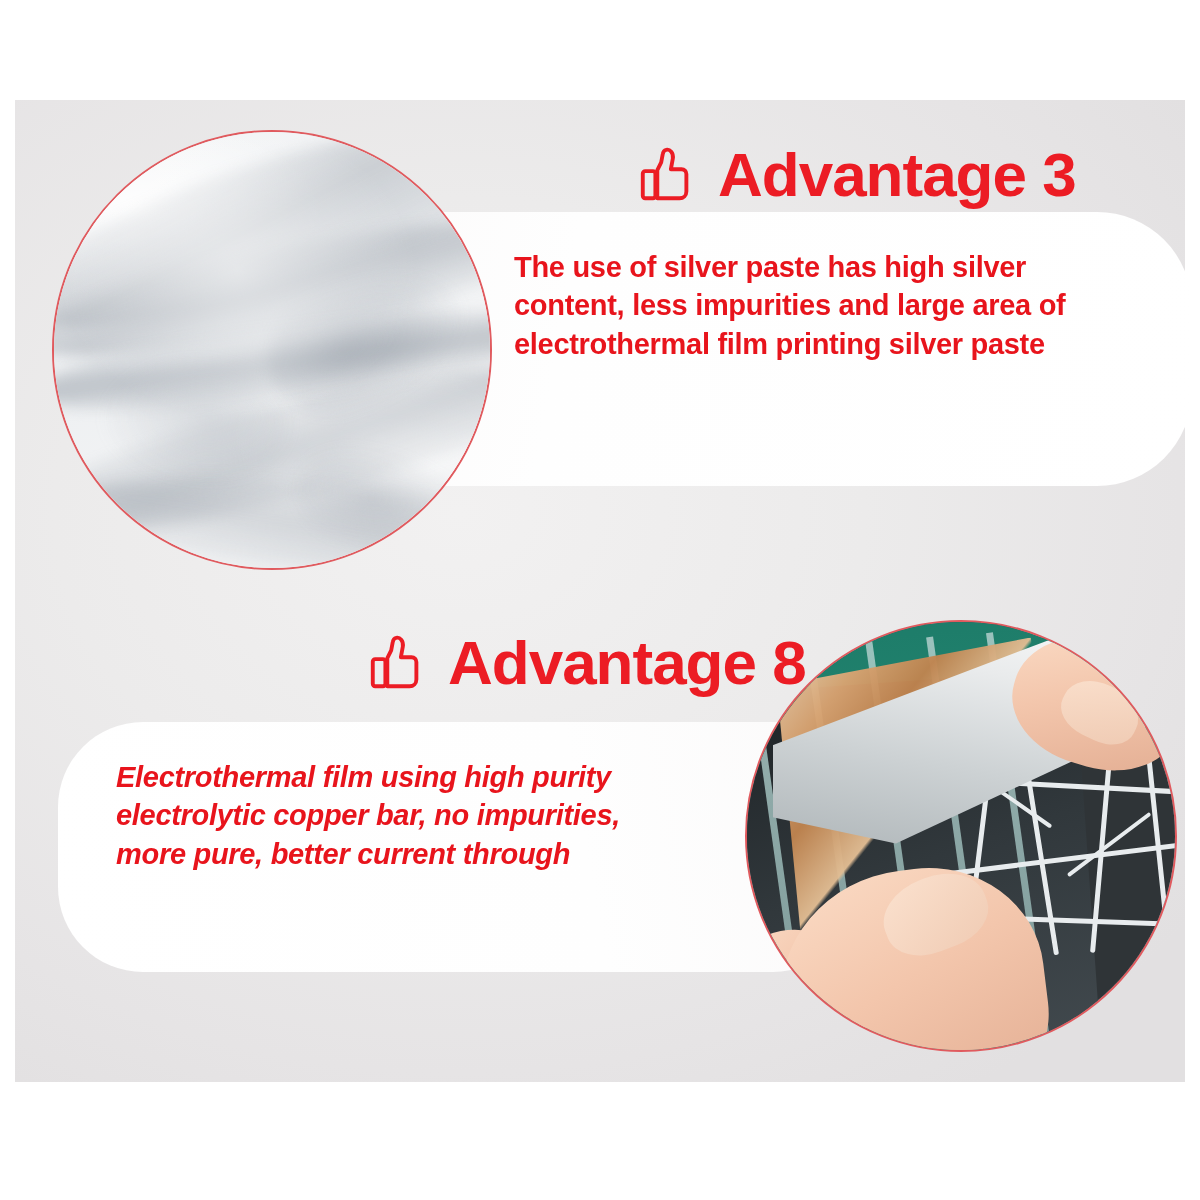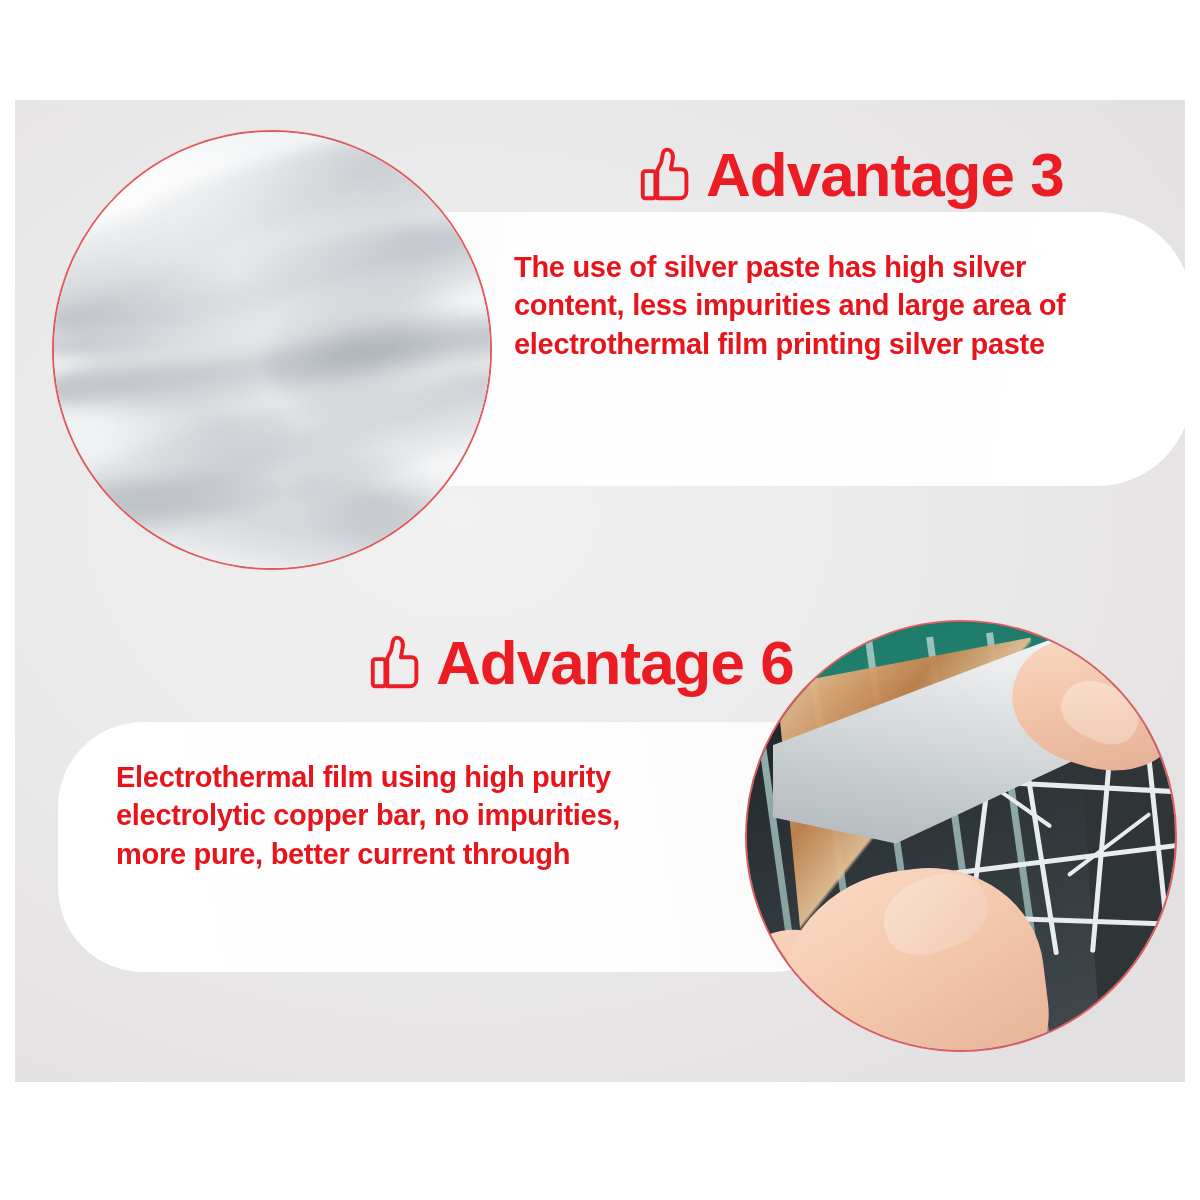--- a/index.html
+++ b/index.html
@@ -130,21 +130,21 @@
   .finger-m    { left:24%; bottom:-10%; width:32%; height:36%; transform:rotate(-4deg); }
   .nail {
     position:absolute; border-radius:48% 48% 42% 42%;
     background:linear-gradient(150deg,#fbe3d1,#f0cdb6);
     opacity:.85;
   }
 
   
   .heading {
     position:absolute;
-    display:flex; align-items:center; gap:8px;
+    display:flex; align-items:center; gap:20px;
     color:#ec1c24;
   }
   .heading .htext {
     font-size:62px; font-weight:bold; line-height:1;
     letter-spacing:-1px;
     white-space:nowrap;
   }
   .h3 { left:636px; top:144px; }
   .h4 { left:366px; top:632px; }
 
@@ -153,21 +153,21 @@
   
   .body-text {
     position:absolute;
     color:#e8141c;
     font-size:29px;
     font-weight:bold;
     line-height:1.32;
     letter-spacing:-.3px;
   }
   .t3 { left:514px; top:248px; width:620px; }
-  .t4 { left:116px; top:758px; width:580px; }
+  .t4 { left:116px; top:758px; width:580px;font-style:italic; }
 </style>
 </head>
 <body>
 
 <div id="stage">
 
   <div class="canvas"></div>
 
   <div class="panel p3"></div>
 
@@ -230,18 +230,18 @@
     <div class="finger thumb-big">
       <div class="nail" style="left:42%;top:4%;width:40%;height:30%;transform:rotate(-14deg);"></div>
     </div>
   </div>
 
   <div class="heading h4">
     <svg class="thumb-icon" viewBox="0 0 64 64" fill="none">
       <path d="M22 27 L22 56 L45 56 C49 56 52 53 52 49 L52 31 C52 28 50 26 47 26 L36 26 L38 15 C39 9 35 5 31 6 C29 6.4 28 8 27.6 10.5 L26 19 L22 27 Z" stroke="#ec1c24" stroke-width="4" stroke-linejoin="round" stroke-linecap="round"></path>
       <rect x="7" y="28" width="13" height="28" rx="2.5" stroke="#ec1c24" stroke-width="4"></rect>
     </svg>
-    <span class="htext">Advantage 6</span>
+    <span class="htext">Advantage 8</span>
   </div>
 
   <div class="body-text t4">Electrothermal film using high purity electrolytic copper bar, no impurities, more pure, better current through</div>
 
 </div>
 
 </body></html>

